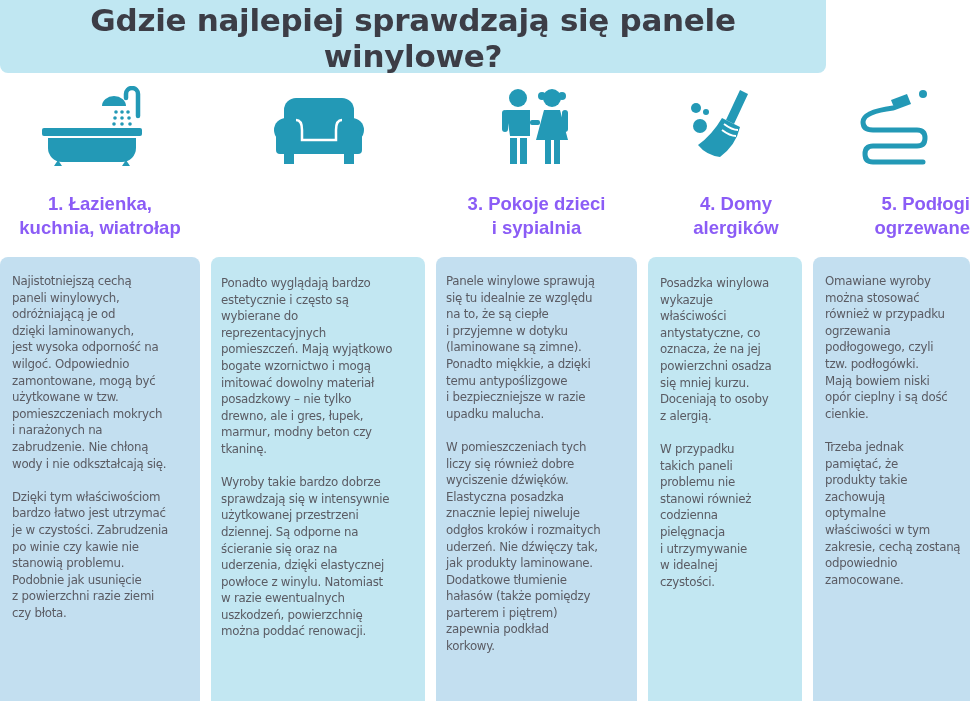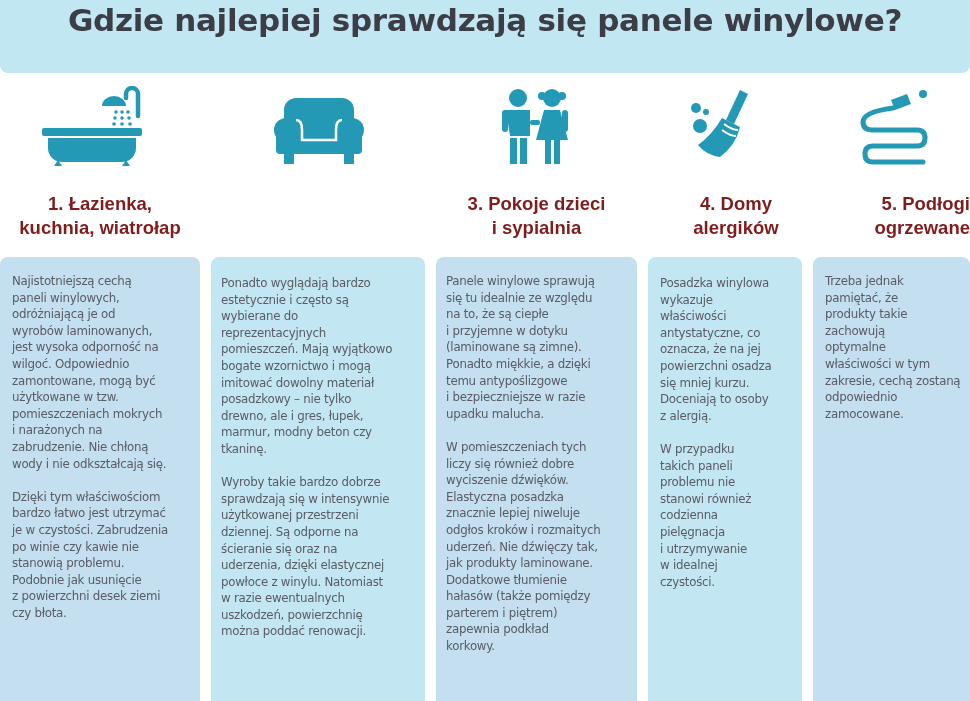--- a/index.html
+++ b/index.html
@@ -1,36 +1,36 @@
 <!DOCTYPE html>
 <html><head>
   <meta charset="utf-8">
   <style>
     * { box-sizing: border-box; margin: 0; padding: 0; }
     html, body { width: 970px; height: 701px; overflow: hidden; background: #ffffff; }
     body { position: relative; font-family: "DejaVu Sans", sans-serif; color: #4a4a52; }
 
     .header {
-      position: absolute; left: 0; top: 0; width: 970px; height: 73px;
+      position: absolute; left: 0; top: 0; width: 826px; height: 73px;
       background: #c0e7f2; border-radius: 0 0 8px 8px;
     }
     .header h1 {
       position: absolute; left: 0; right: 0; top: 2px;
       text-align: center; font-family: "DejaVu Sans", sans-serif;
       font-weight: bold; font-size: 31px; letter-spacing: -0.3px;
       color: #3c3d46;
     }
 
     .col { position: absolute; top: 0; height: 701px; }
     .icon { position: absolute; top: 86px; height: 80px; display: flex; justify-content: center; align-items: flex-end; }
     .icon svg { display: block; }
     .title {
       position: absolute; top: 192px; text-align: center;
       font-family: "Liberation Sans", sans-serif; font-weight: bold;
-      font-size: 18.5px; line-height: 24px; color: #7f1d1d; white-space: pre-line;
+      font-size: 18.5px; line-height: 24px; color: #8b5cf6; white-space: pre-line;
     }
     .card {
       position: absolute; top: 257px; height: 460px;
       border-radius: 8px 8px 0 0;
       font-family: "DejaVu Sans", sans-serif; font-size: 11.8px; line-height: 16.6px;
       color: #5a5b63; letter-spacing: -0.25px;
     }
     .card p { white-space: pre-line; }
     .card p + p { margin-top: 16.6px; }
     .blue { background: #c3dff0; }
@@ -64,36 +64,36 @@
           <path d="M98 74 l4 6 h-8 z"></path>
       </g>
     </svg>
   </div>
   <div class="title" style="left:0;width:200px;">1. Łazienka,
 kuchnia, wiatrołap</div>
   <div class="card blue" style="left:0;width:200px;padding:16px 0 0 12px;">
     <p>Najistotniejszą cechą
 paneli winylowych,
 odróżniającą je od
-wyrobów laminowanych,
+dzięki laminowanych,
 jest wysoka odporność na
 wilgoć. Odpowiednio
 zamontowane, mogą być
 użytkowane w tzw.
 pomieszczeniach mokrych
 i narażonych na
 zabrudzenie. Nie chłoną
 wody i nie odkształcają się.</p>
     <p>Dzięki tym właściwościom
 bardzo łatwo jest utrzymać
 je w czystości. Zabrudzenia
 po winie czy kawie nie
 stanowią problemu.
 Podobnie jak usunięcie
-z powierzchni desek ziemi
+z powierzchni razie ziemi
 czy błota.</p>
   </div>
 </section>
 
 <section class="col" style="left:211px;width:214px;">
   <div class="icon" style="left:62px;width:92px;">
     <svg width="90" height="70" viewBox="0 0 90 70">
       <g fill="#2399b6">
         <rect x="10" y="2" width="70" height="44" rx="12"></rect>
         <circle cx="12" cy="34" r="12"></circle>
@@ -224,20 +224,29 @@
       </g>
       <g fill="#2399b6">
         <path d="M38 14 l16 -6 l4 10 l-16 6 z"></path>
         <circle cx="70" cy="8" r="4"></circle>
       </g>
     </svg>
   </div>
   <div class="title" style="left:0;width:157px;text-align:right;">5. Podłogi
 ogrzewane</div>
   <div class="card blue" style="left:0;width:157px;padding:16px 0 0 12px;">
+    <p>Omawiane wyroby
+można stosować
+również w przypadku
+ogrzewania
+podłogowego, czyli
+tzw. podłogówki.
+Mają bowiem niski
+opór cieplny i są dość
+cienkie.</p>
     <p>Trzeba jednak
 pamiętać, że
 produkty takie
 zachowują
 optymalne
 właściwości w tym
 zakresie, cechą zostaną
 odpowiednio
 zamocowane.</p>
   </div>

